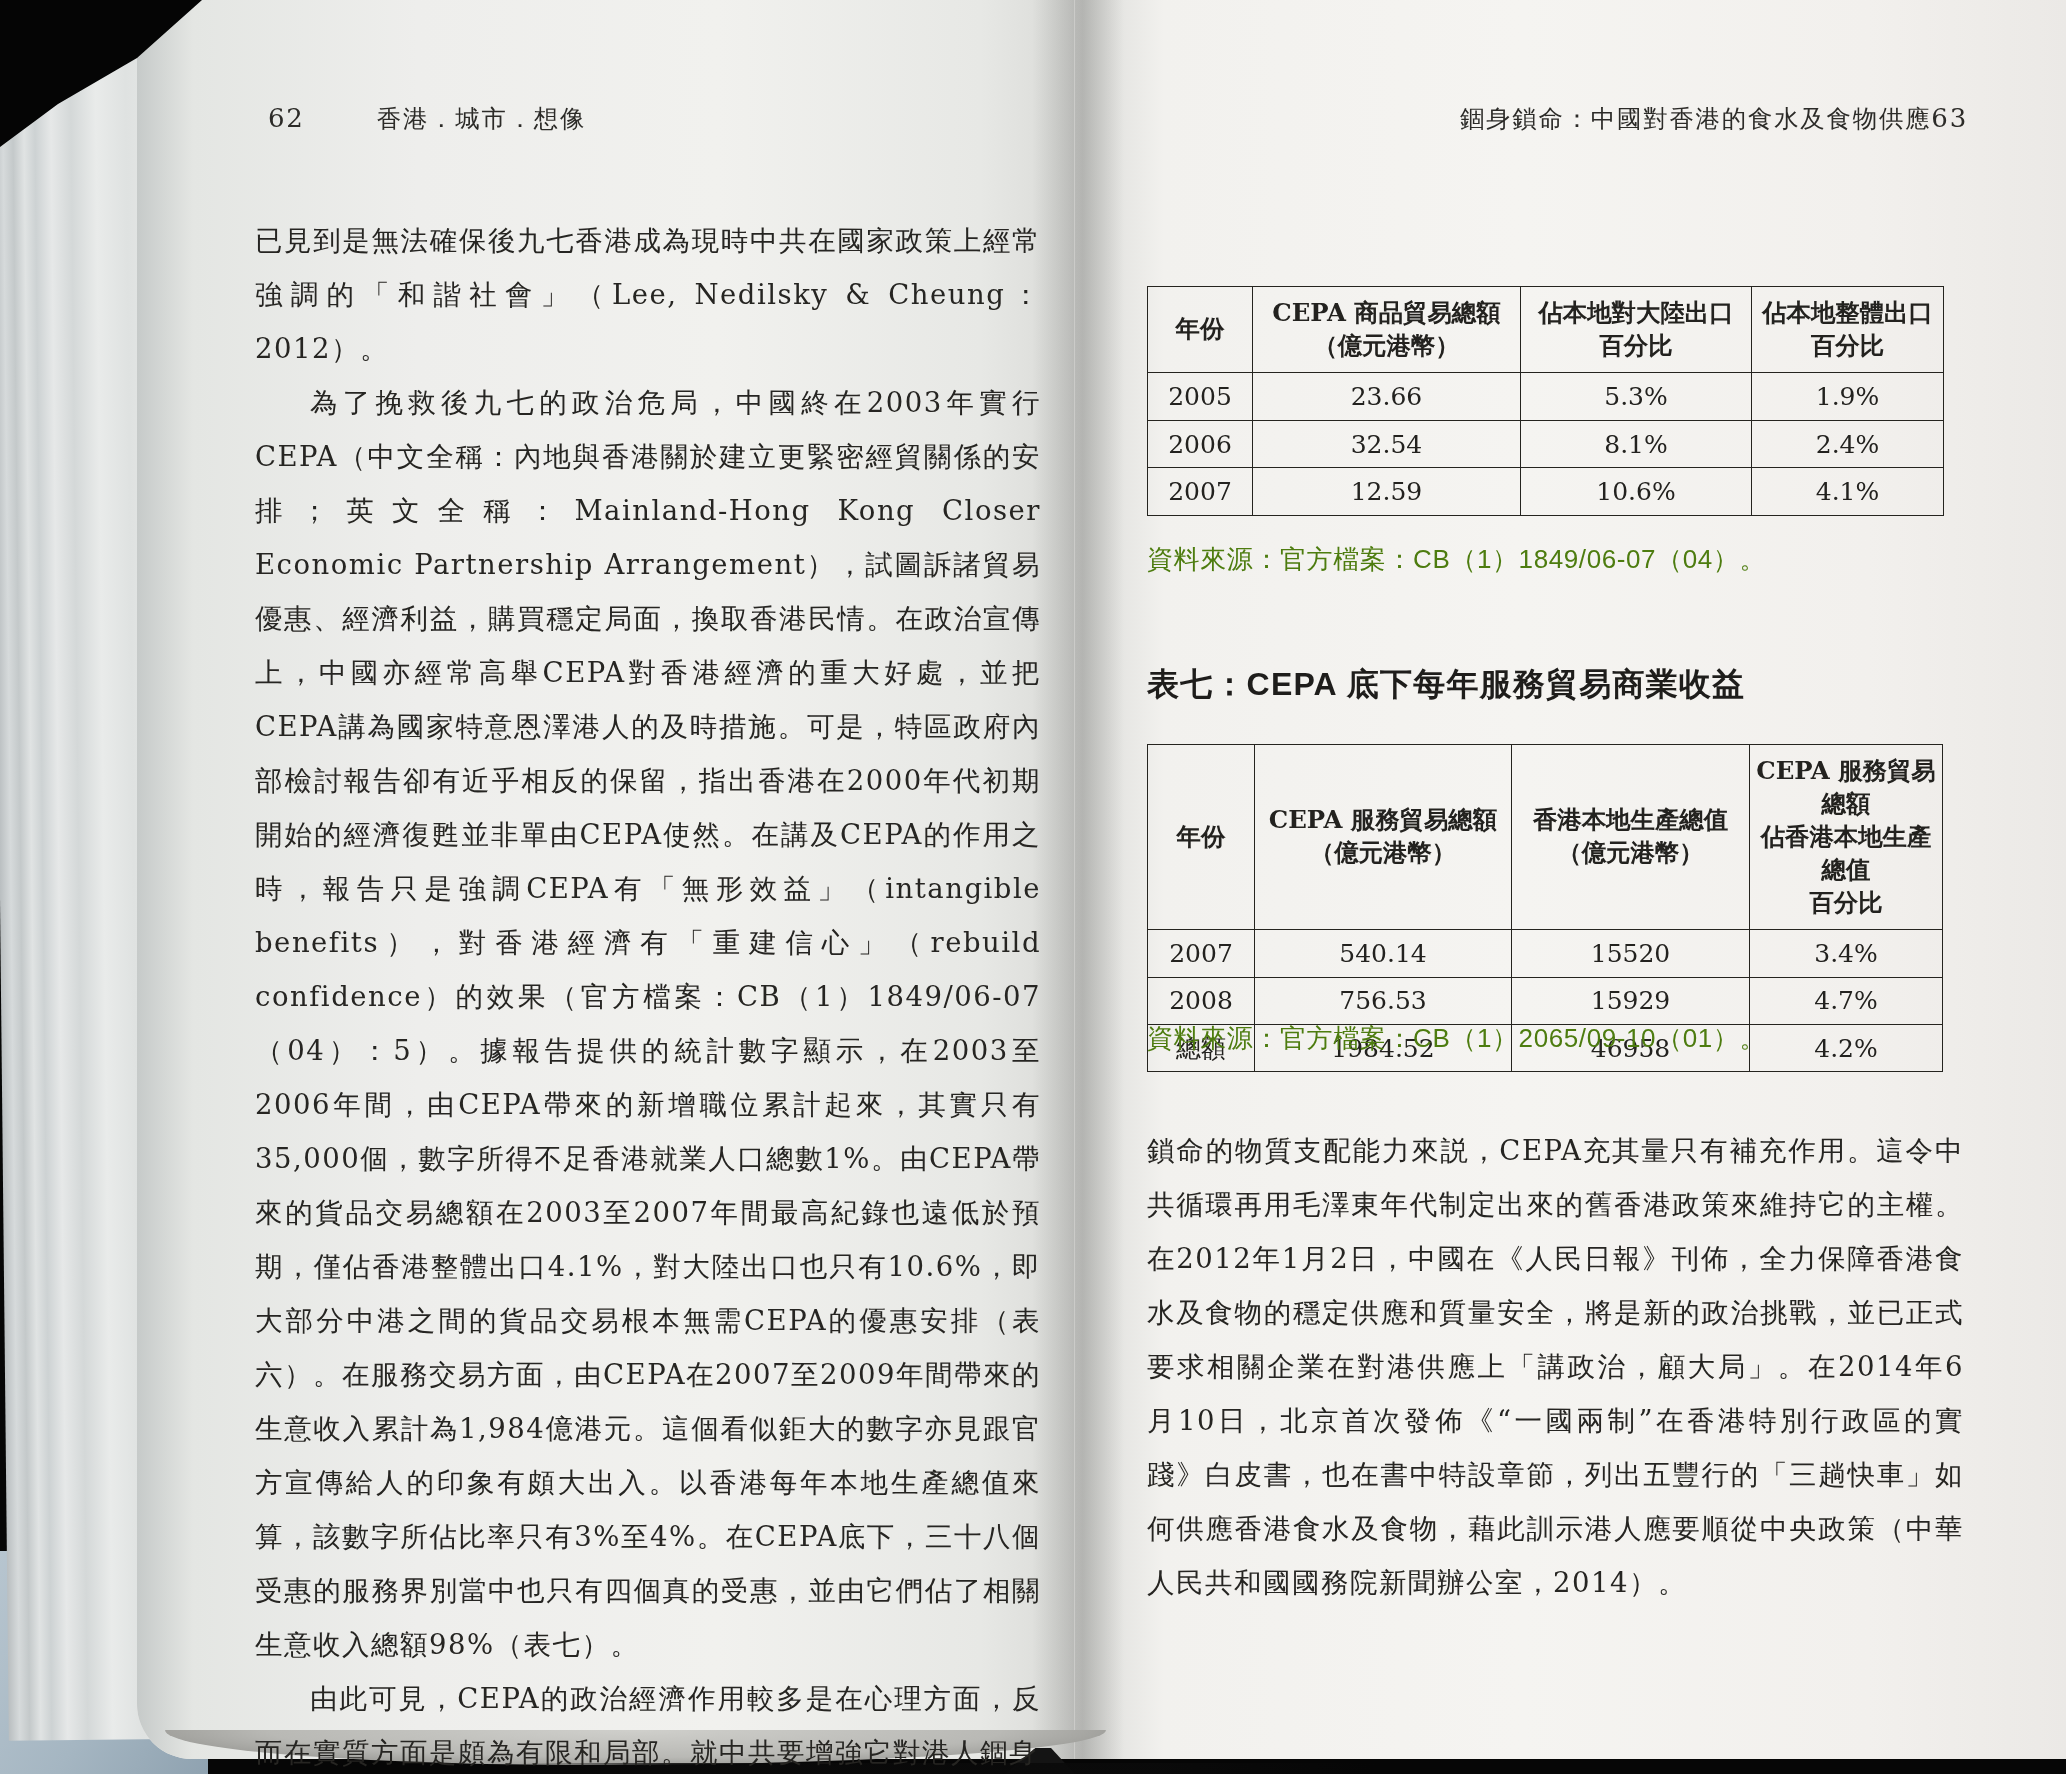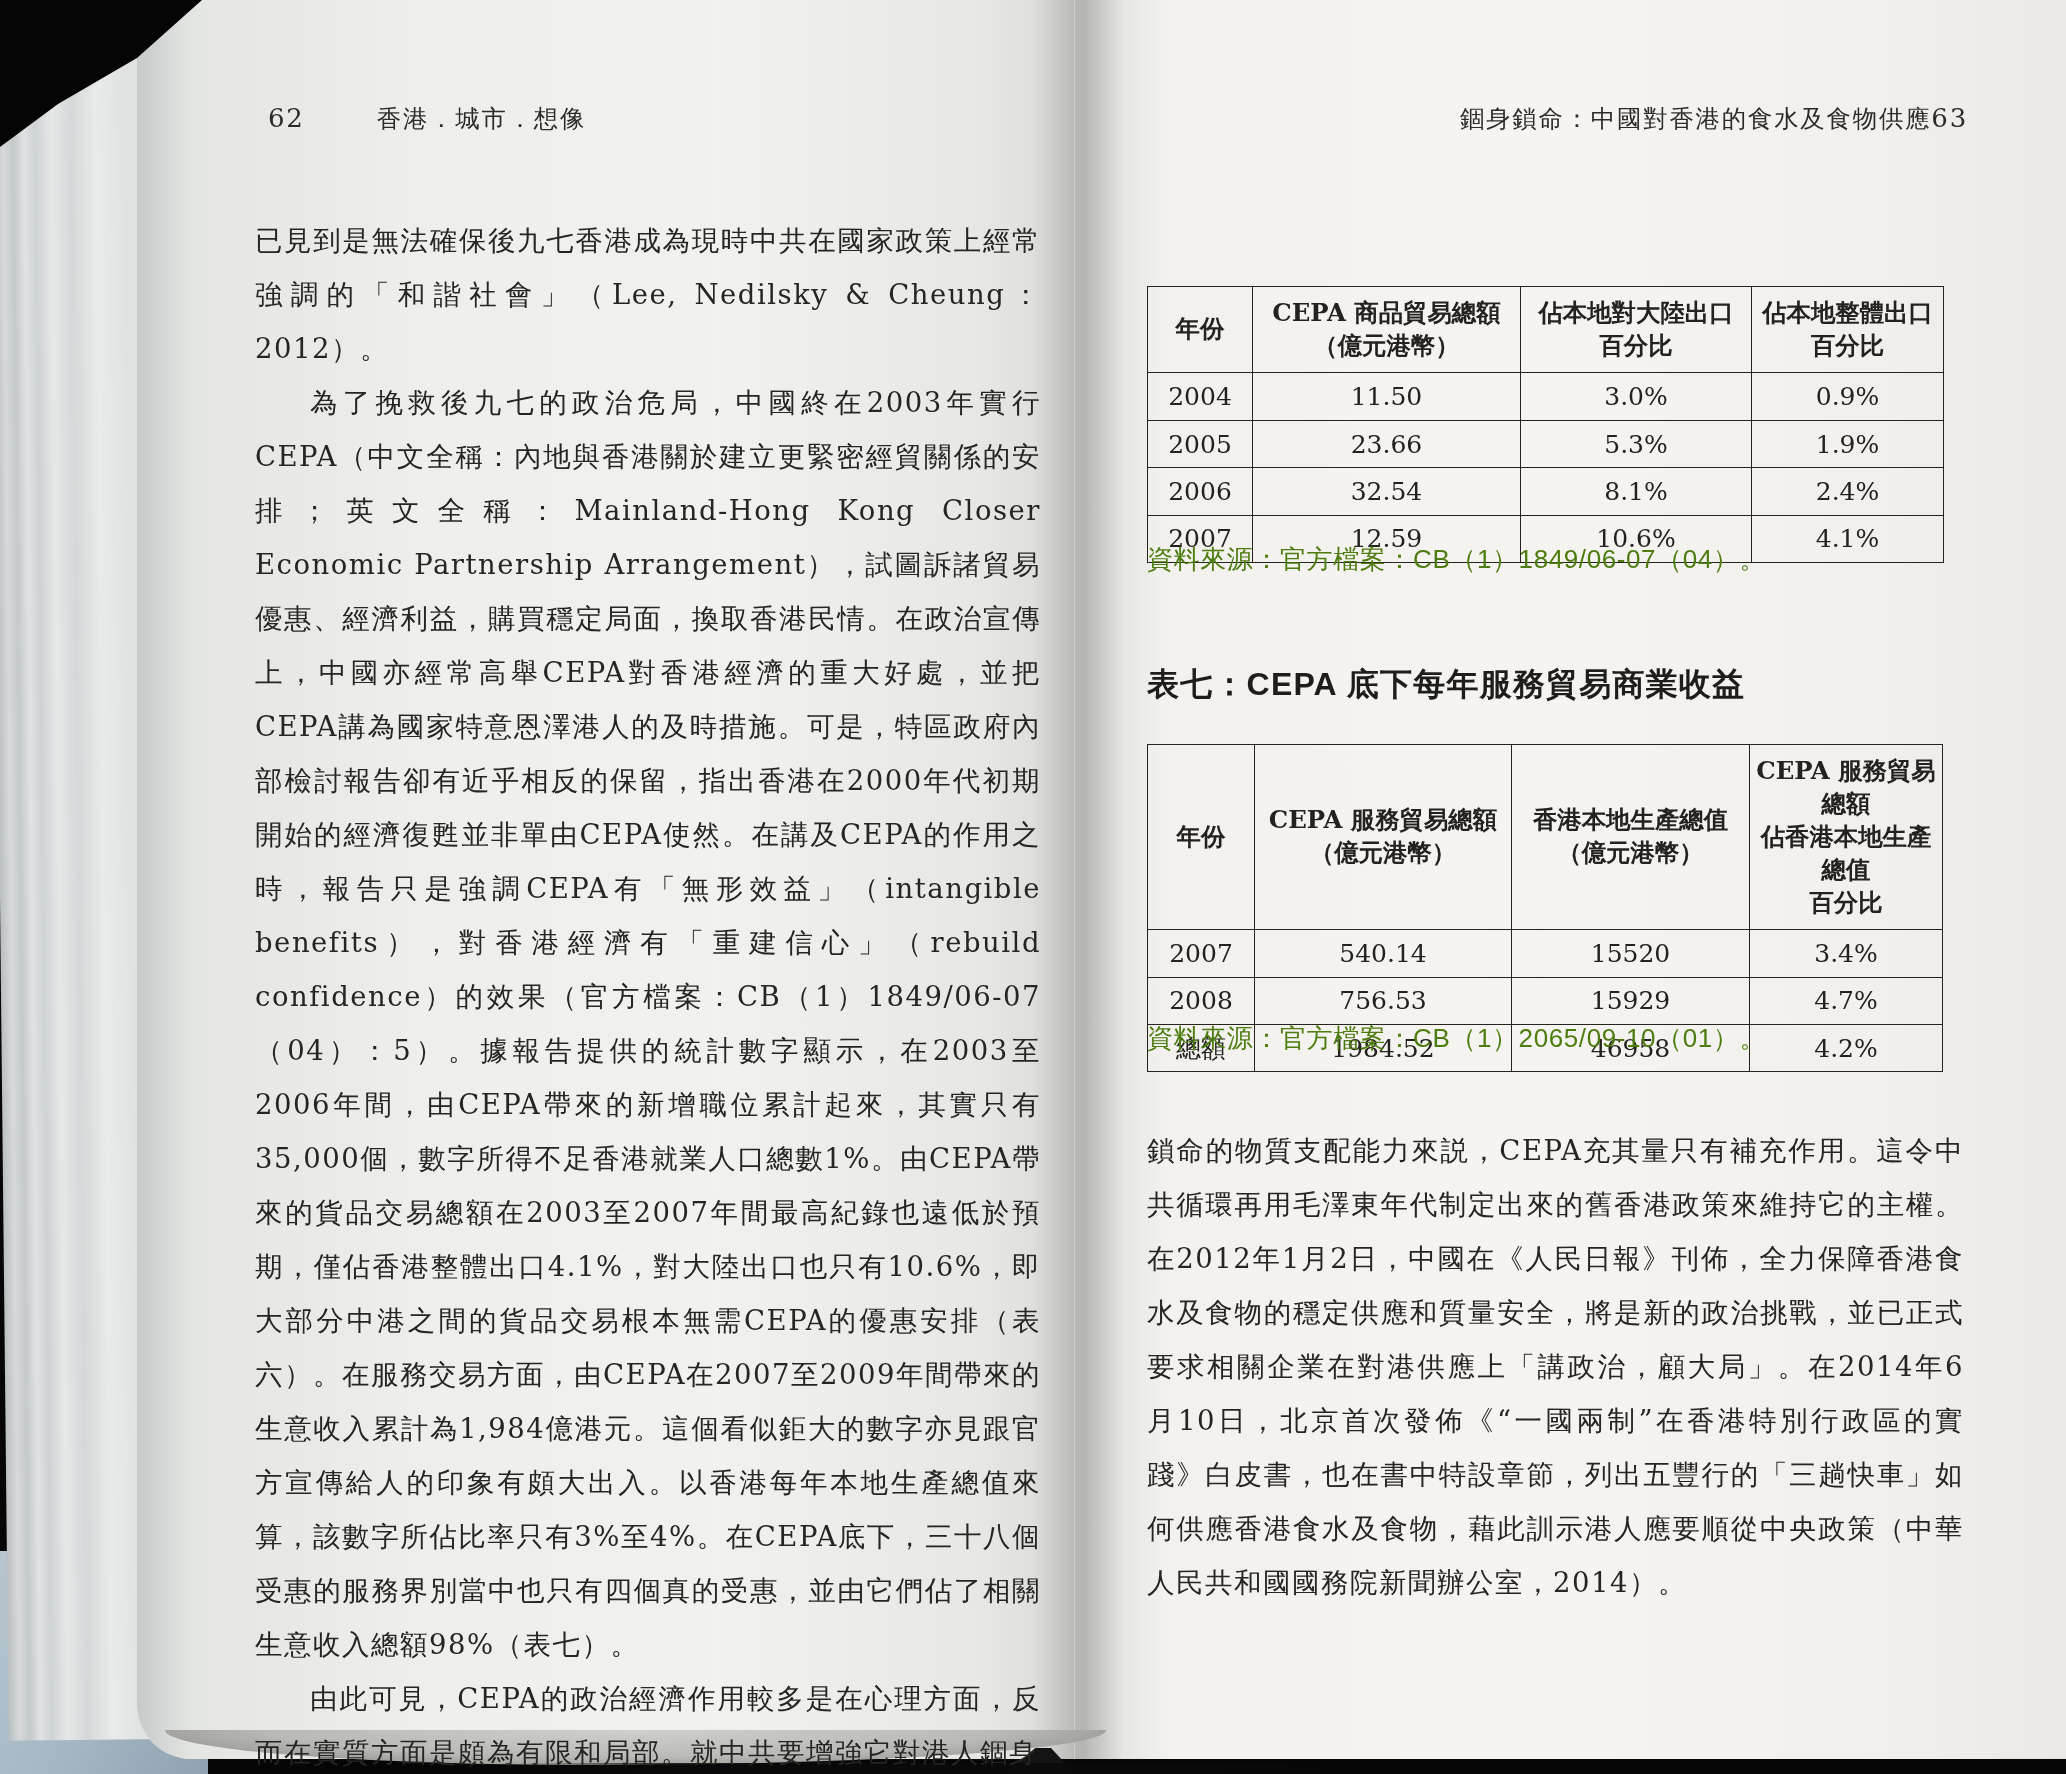--- a/index.html
+++ b/index.html
@@ -116,26 +116,20 @@
         <th>CEPA 商品貿易總額
 （億元港幣）</th>
         <th>佔本地對大陸出口
 百分比</th>
         <th>佔本地整體出口
 百分比</th>
       </tr>
     </thead>
     <tbody>
       <tr>
-        <td>2004</td>
-        <td>11.50</td>
-        <td>3.0%</td>
-        <td>0.9%</td>
-      </tr>
-      <tr>
         <td>2005</td>
         <td>23.66</td>
         <td>5.3%</td>
         <td>1.9%</td>
       </tr>
       <tr>
         <td>2006</td>
         <td>32.54</td>
         <td>8.1%</td>
         <td>2.4%</td>

